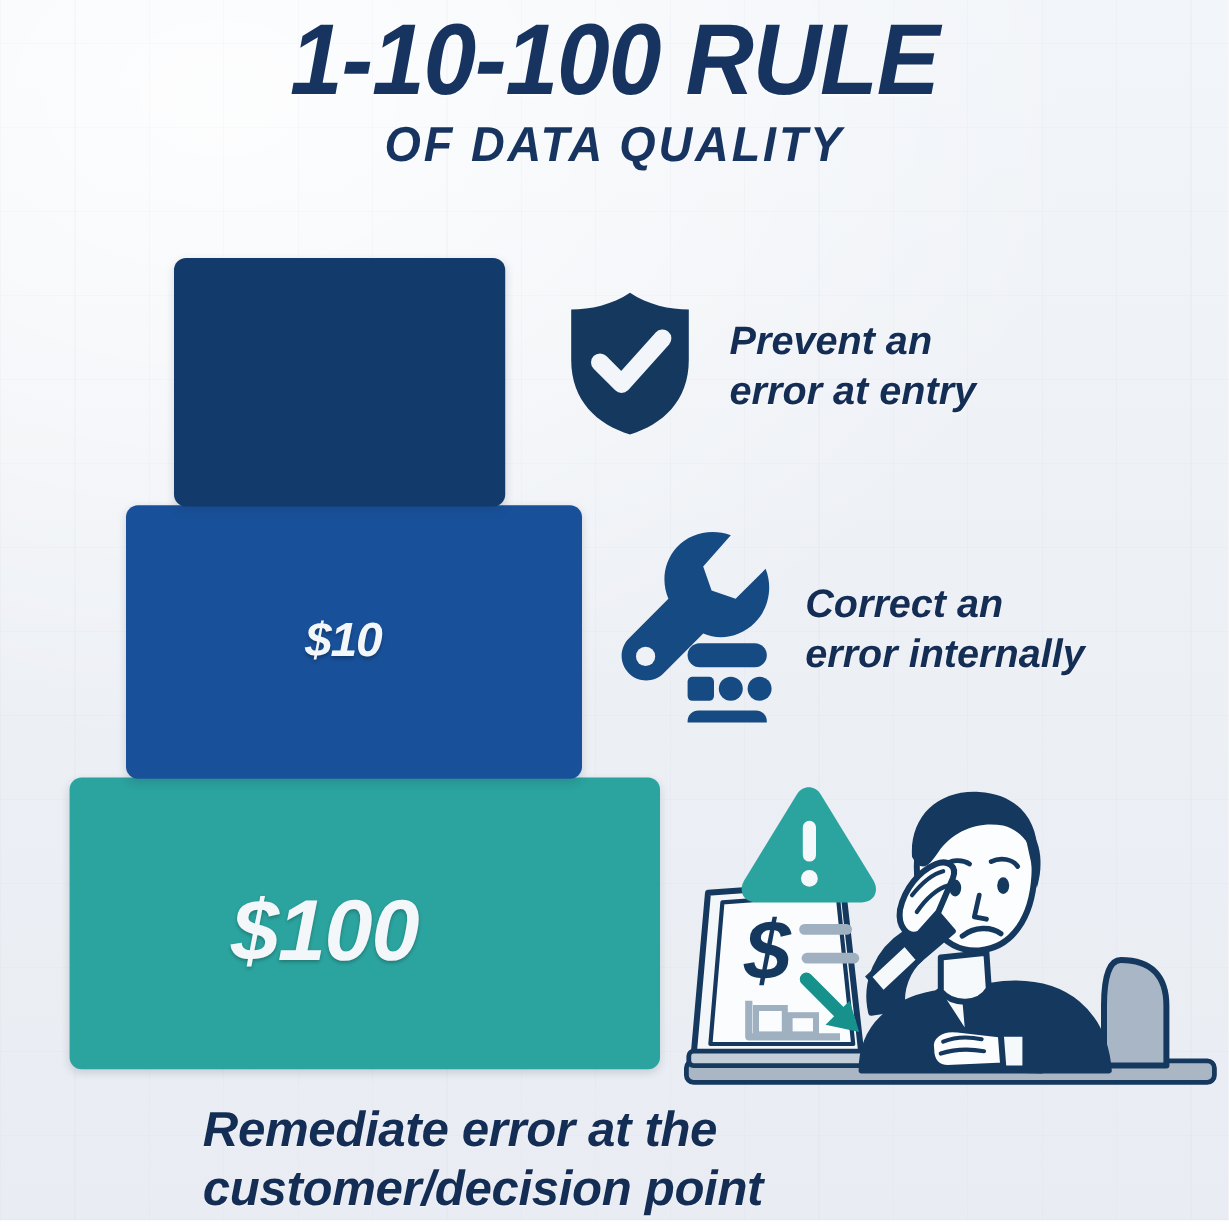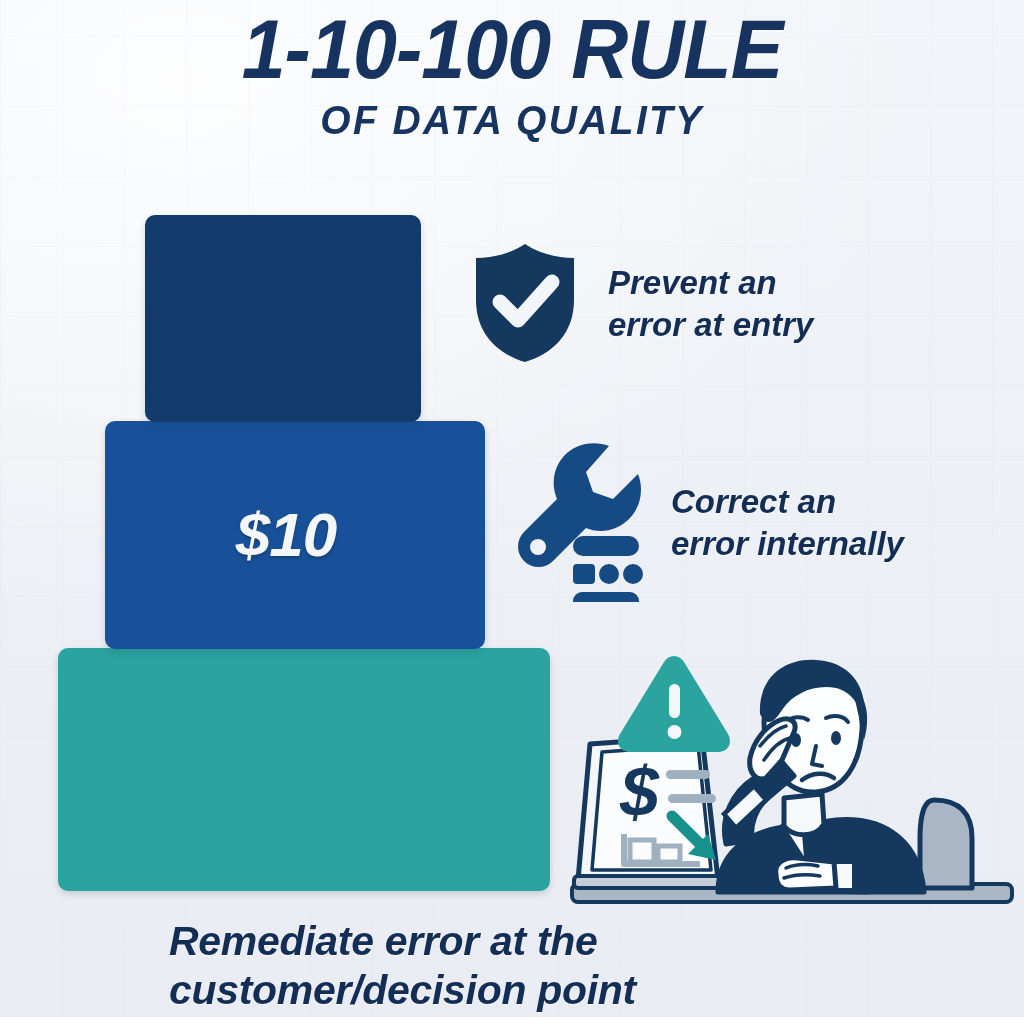--- a/index.html
+++ b/index.html
@@ -91,21 +91,21 @@
     position: relative;
     color: #f4f7fa;
     font-weight: 700;
     letter-spacing: -1px;
     text-shadow: 0 2px 3px rgba(0,0,0,.25);
     z-index: 2;
   }
   #note-1 { left:198px; top:274px; width:170px; height:88px;  background:#14406f; }
   #note-1 .amount { font-size: 56px; }
   #note-2 { left:192px; top:482px; width:188px; height:104px; background:#1a5aa8; }
-  #note-2 .amount { font-size: 62px; }
+  #note-2 .amount { font-size: 40px; }
   #note-3 { left:147px; top:715px; width:247px; height:122px; background:#2fb0a9; }
   #note-3 .amount { font-size: 72px; }
 
   
   .side-row { position: absolute; display: flex; align-items: center; }
   #row-prevent { left: 466px; top: 238px; }
   #row-correct { left: 505px; top: 440px; }
 
   .side-text {
     color: #142d55;
@@ -162,20 +162,27 @@
   </div>
 
   <div class="note" id="note-2">
     <span class="corner c-tl"></span>
     <span class="corner c-tr"></span>
     <span class="corner c-bl"></span>
     <span class="corner c-br"></span>
     <span class="amount">$10</span>
   </div>
 
+  <div class="note" id="note-3">
+    <span class="corner c-tl"></span>
+    <span class="corner c-tr"></span>
+    <span class="corner c-bl"></span>
+    <span class="corner c-br"></span>
+    <span class="amount">$100</span>
+  </div>
 
   <div class="side-row" id="row-correct">
     <span>
       <svg width="140" height="162" viewBox="0 0 140 162">
         <g fill="#164a82">
 
           <path d="M104 6 C88 0 70 4 59 16 C48 28 46 45 52 59 L19 92 C11 100 11 113 19 121
                    C27 129 40 129 48 121 L81 88 C95 94 112 91 124 79 C136 67 139 49 133 34
                    L108 59 L88 52 L81 32 Z"></path>
           <circle cx="33" cy="107" r="8" fill="#eef1f6"></circle>

